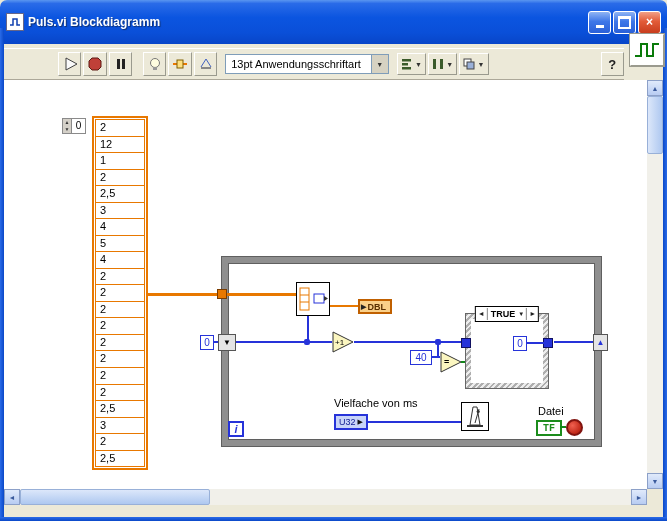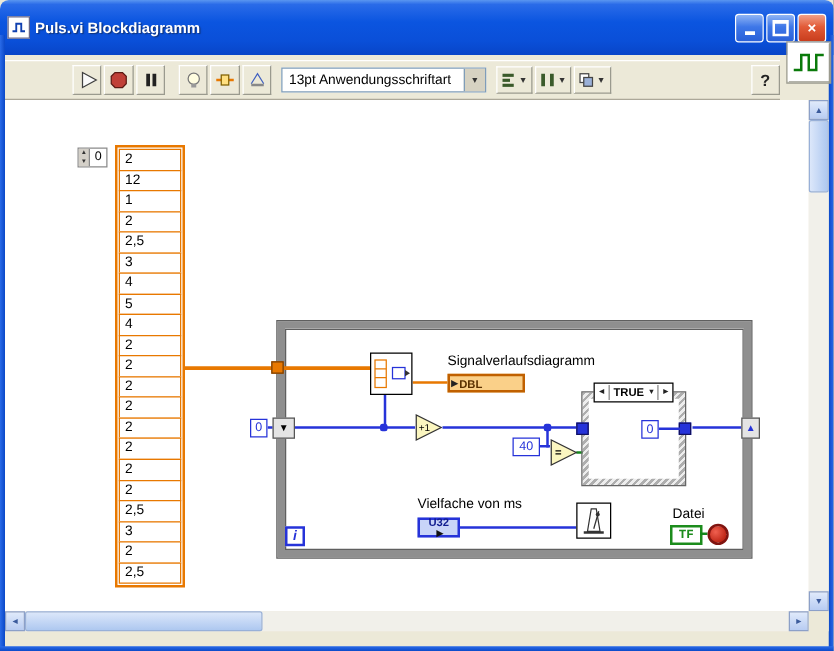--- a/index.html
+++ b/index.html
@@ -66,21 +66,21 @@
   .case-selector .csel-down{font-size:6px;color:#222;padding-right:2px;}
   .tunnel-b{background:#2633D9;border:1px solid #101060;box-sizing:border-box;}
   .tunnel-o{background:#E87800;border:1px solid #7A3C00;box-sizing:border-box;}
   .const-b{background:#fff;border:1px solid #2633D9;color:#2633D9;font-size:10px;display:flex;align-items:center;justify-content:center;box-sizing:border-box;}
   .sr{background:#E4E4E4;border:1px solid #555;display:flex;align-items:center;justify-content:center;font-size:8px;box-sizing:border-box;}
   .iterm{background:#fff;border:2px solid #2633D9;color:#2633D9;font-weight:bold;font-style:italic;font-size:11px;display:flex;align-items:center;justify-content:center;box-sizing:border-box;}
   .node{background:#fff;border:1px solid #000;box-sizing:border-box;display:flex;align-items:center;justify-content:center;}
   .lbl{font-size:11px;color:#000;white-space:nowrap;}
   .dbl{background:#FAD089;border:2px solid #C06000;display:flex;align-items:center;box-sizing:border-box;font-size:9px;font-weight:bold;color:#5A3000;}
   .dbl .tarrow{font-size:7px;color:#222;padding:0 1px;}
-  .u32{background:#C8D4F8;border:2px solid #2633D9;display:flex;align-items:center;justify-content:center;box-sizing:border-box;font-size:9px;font-weight:bold;color:#101C90;flex-direction:column;}
+  .u32{background:#C8D4F8;border:2px solid #2633D9;display:flex;align-items:center;justify-content:center;box-sizing:border-box;font-size:9px;font-weight:normal;color:#101C90;}
   .u32 .tarrow{font-size:7px;color:#111;padding-left:2px;}
   .tf{background:#fff;border:2px solid #1C8C1C;color:#1C8C1C;font-weight:bold;font-size:10px;display:flex;align-items:center;justify-content:center;box-sizing:border-box;font-family:Liberation Mono, monospace;}
   .stopterm{border-radius:50%;background:radial-gradient(circle at 35% 35%,#F06050,#C02818 70%);border:2px solid #801410;box-sizing:border-box;}
   
   .scroll{background:#F1F0EA;}
   .sbtn{background:linear-gradient(180deg,#E0EAFB,#B8CCF2);border:1px solid #8CA0C8;display:flex;align-items:center;justify-content:center;color:#3A5A9C;font-size:7px;box-sizing:border-box;}
   .sthumb{background:linear-gradient(90deg,#DCE7FA,#AEC8F0);border:1px solid #98B0D8;border-radius:2px;box-sizing:border-box;}
   .sthumb.h{background:linear-gradient(180deg,#DCE7FA,#AEC8F0);}
 </style>
 </head>
@@ -247,22 +247,21 @@
     <div class="abs node" style="left:292px;top:202px;width:34px;height:34px;">
       <svg width="32" height="32">
         <rect x="3" y="5" width="9" height="22" fill="none" stroke="#E87800"></rect>
         <line x1="3" y1="12" x2="12" y2="12" stroke="#E87800"></line>
         <line x1="3" y1="19" x2="12" y2="19" stroke="#E87800"></line>
         <rect x="17" y="11" width="10" height="9" fill="#fff" stroke="#2633D9"></rect>
         <polygon points="27,13 31,15.5 27,18" fill="#333"></polygon>
       </svg>
     </div>
 
-    <div class="abs lbl" style="left:354px;top:203px;">Signalverlaufsdiagramm</div>
-    <div class="abs dbl" style="left:354px;top:219px;width:62px;height:15px;">
+    <div class="abs dbl" style="left:354px;top:219px;width:34px;height:15px;">
       <span class="tarrow">▶</span>
       <span>DBL</span>
     </div>
 
     <div class="abs" style="left:328px;top:251px;width:22px;height:22px;">
       <svg width="22" height="22">
         <polygon points="1,1 1,21 21,11" fill="#FBF6C0" stroke="#333"></polygon>
         <text x="3" y="14" font-size="8" fill="#000">+1</text>
       </svg>
     </div>

